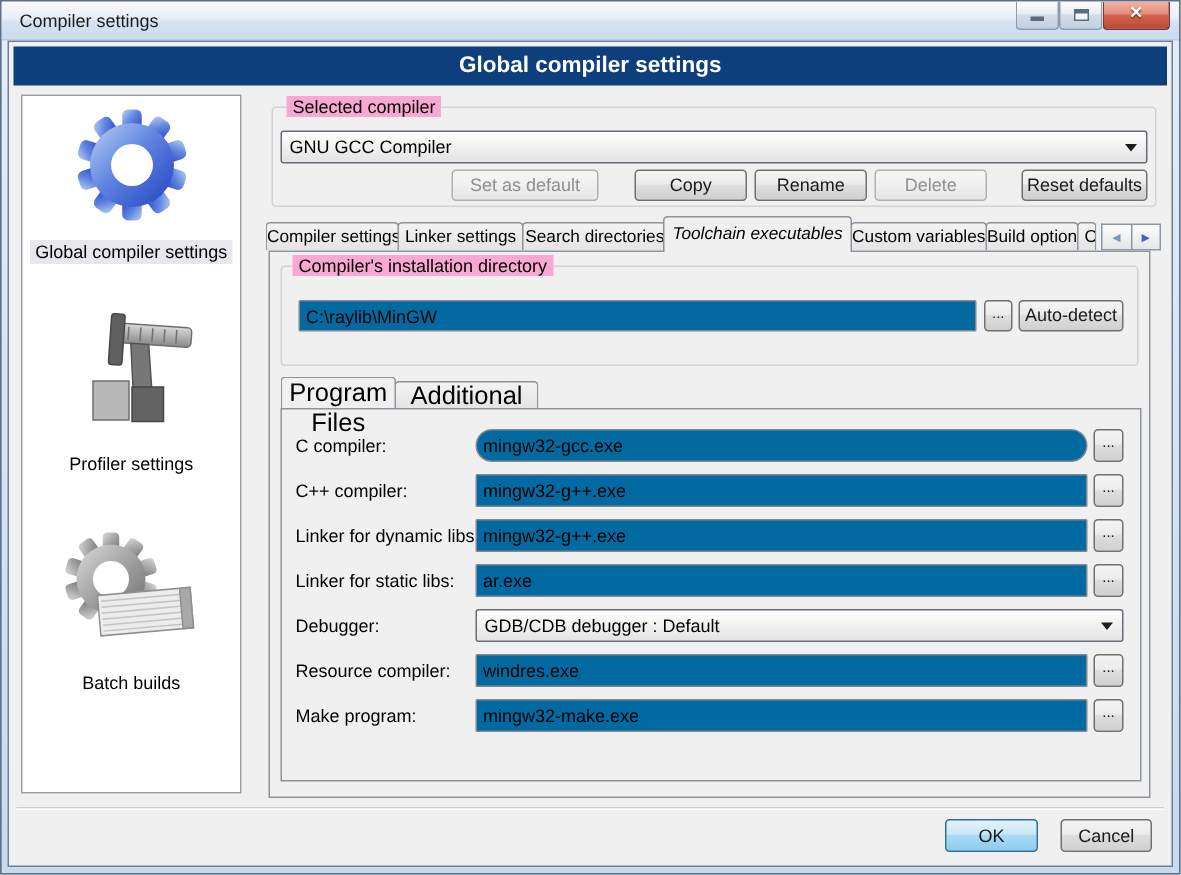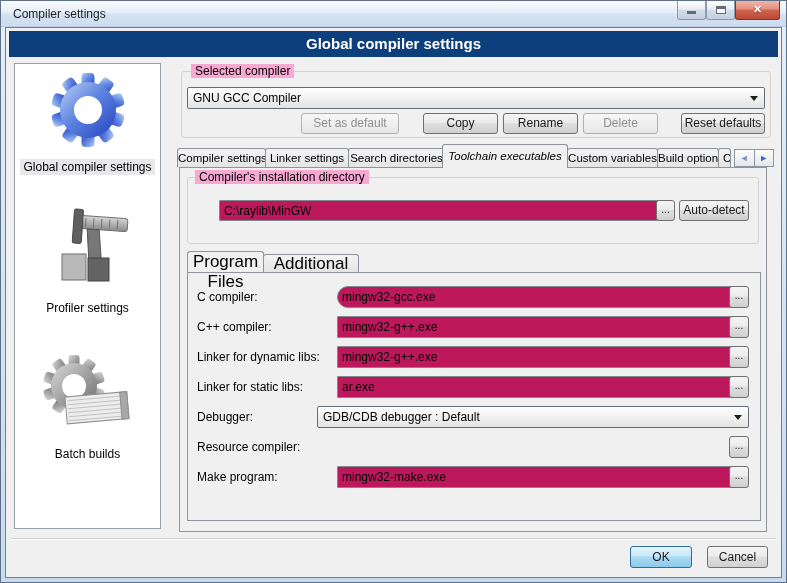--- a/index.html
+++ b/index.html
@@ -34,22 +34,22 @@
   .gb-label{ position:absolute; font-size:12px; color:#000; background:#f9a8d4; padding:0 4px; z-index:2; }
 
   
   .btn{ position:absolute; border:1px solid #707070; border-radius:3px; font-size:12px; color:#1a1a1a;
     text-align:center; background:linear-gradient(#f4f4f4,#ececec 45%,#dedede 50%,#d0d0d0); cursor:default; }
   .btn.disabled{ color:#8f8f8f; border-color:#b0b0b0; background:linear-gradient(#f7f7f7,#efefef 50%,#e6e6e6); }
   .btn.default-btn{ border-color:#2e6d99; background:linear-gradient(#e3f4fc,#c8e8f8 45%,#a8daf4 50%,#8ecbec); }
   .small-btn{ font-size:10px; line-height:9px; }
 
   
-  .tb-input{ position:absolute; border:1px solid #82888f; border-radius:1px; background:#be185d;
-    font-family:"Liberation Sans", sans-serif; font-size:12px; padding:0 4px; color:#000;margin-left:20px; }
+  .tb-input{ position:absolute; border:1px solid #82888f; border-radius:1px; background:#0369a1;
+    font-family:"Liberation Sans", sans-serif; font-size:12px; padding:0 4px; color:#000; }
   .combo{ position:absolute; border:1px solid #666d78; border-radius:2px;
     background:linear-gradient(#ffffff,#f2f2f2 45%,#e3e3e3); font-size:12px; line-height:20px;
     padding-left:5px; color:#000; cursor:default; }
   .combo .arrow{ position:absolute; right:6px; top:8px; width:0; height:0;
     border-left:4px solid transparent; border-right:4px solid transparent; border-top:5px solid #1c1c1c; }
 
   
   .tab{ position:absolute; border:1px solid #8e939c; border-bottom:none; border-radius:3px 3px 0 0;
     font-size:11.5px; text-align:center; overflow:hidden; white-space:nowrap; cursor:default;
     background:linear-gradient(#f3f3f3,#e4e4e4); }
@@ -237,20 +237,21 @@
     <input class="tb-input" style="left: 311px; top: 348px; width: 408px; height: 22px;" readonly="" value="ar.exe">
     <div class="btn small-btn" style="left:723px;top:348px;width:20px;height:22px;line-height:18px;">...</div>
 
     <span class="form-label" style="left:191px;top:378px;">Debugger:</span>
     <div class="combo" style="left:311px;top:378px;width:432px;height:22px;">
       <span>GDB/CDB debugger : Default</span>
       <span class="arrow"></span>
     </div>
 
     <span class="form-label" style="left:191px;top:408px;">Resource compiler:</span>
+    <input class="tb-input" style="left: 311px; top: 408px; width: 408px; height: 22px;" readonly="" value="windres.exe">
     <div class="btn small-btn" style="left:723px;top:408px;width:20px;height:22px;line-height:18px;">...</div>
 
     <span class="form-label" style="left:191px;top:438px;">Make program:</span>
     <input class="tb-input" style="left: 311px; top: 438px; width: 408px; height: 22px;" readonly="" value="mingw32-make.exe">
     <div class="btn small-btn" style="left:723px;top:438px;width:20px;height:22px;line-height:18px;">...</div>
 
     <div class="divider"></div>
     <div class="btn default-btn" style="left:624px;top:518px;width:62px;height:22px;line-height:20px;">OK</div>
     <div class="btn" style="left:701px;top:518px;width:61px;height:22px;line-height:20px;">Cancel</div>
   </div>

